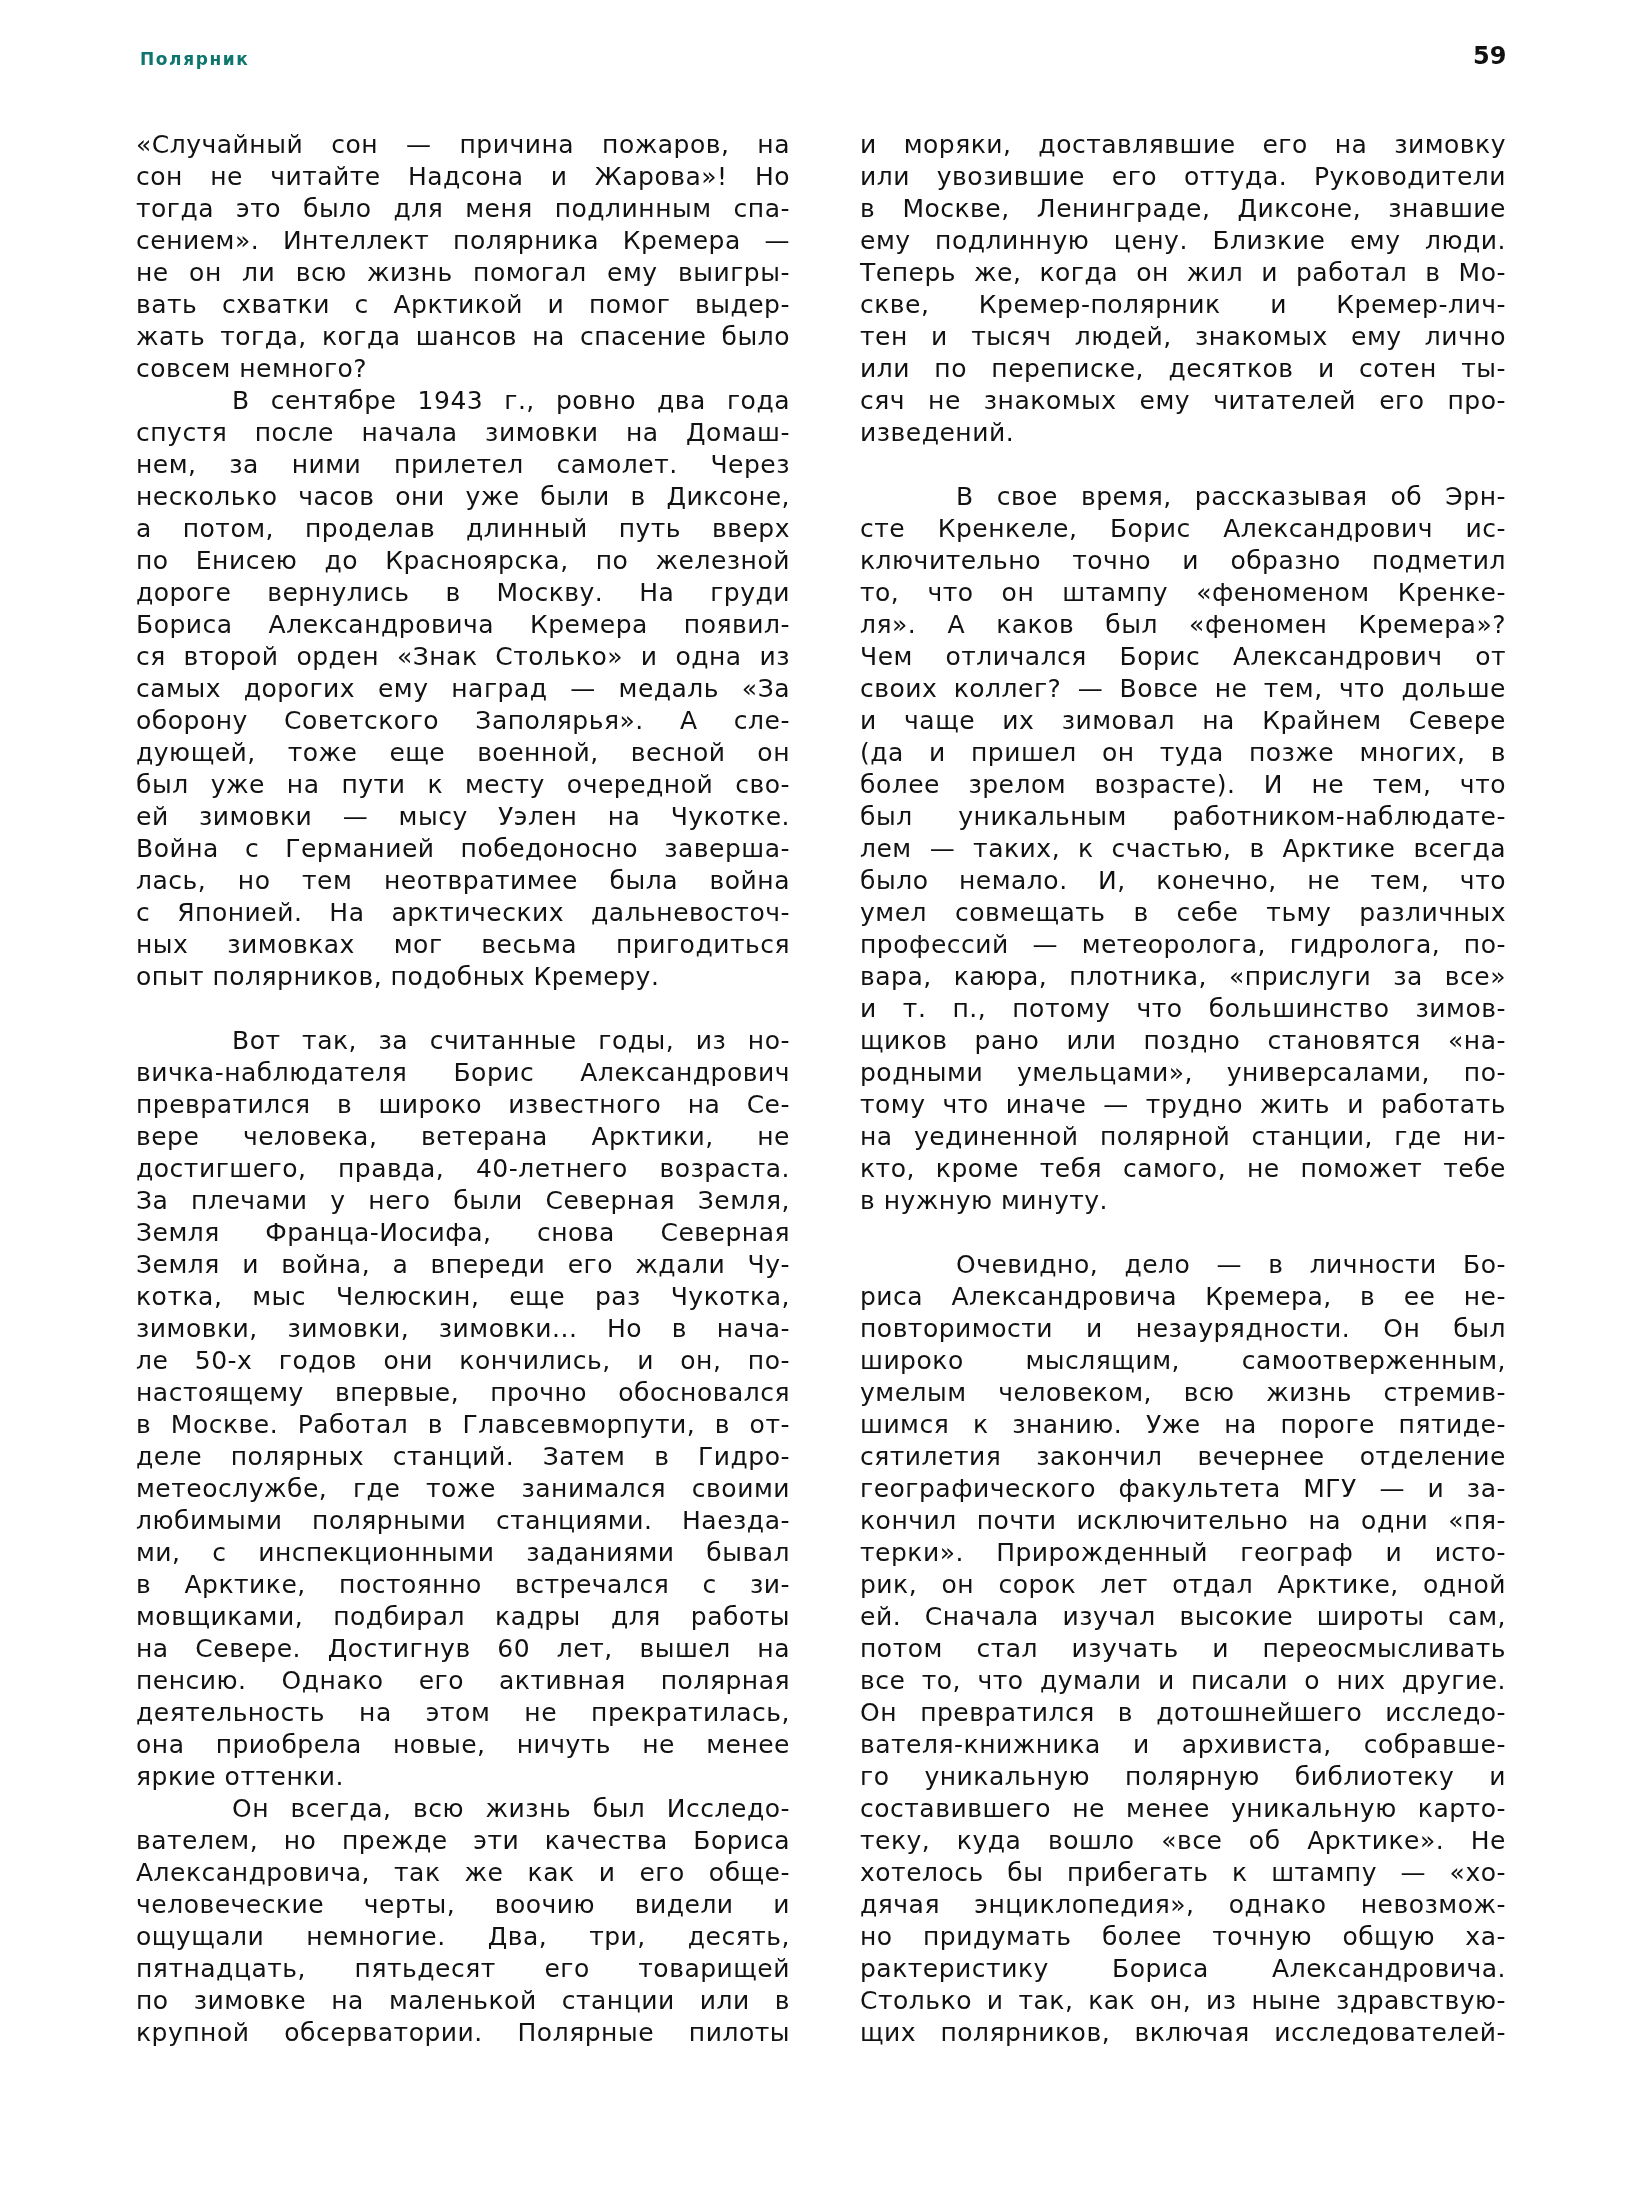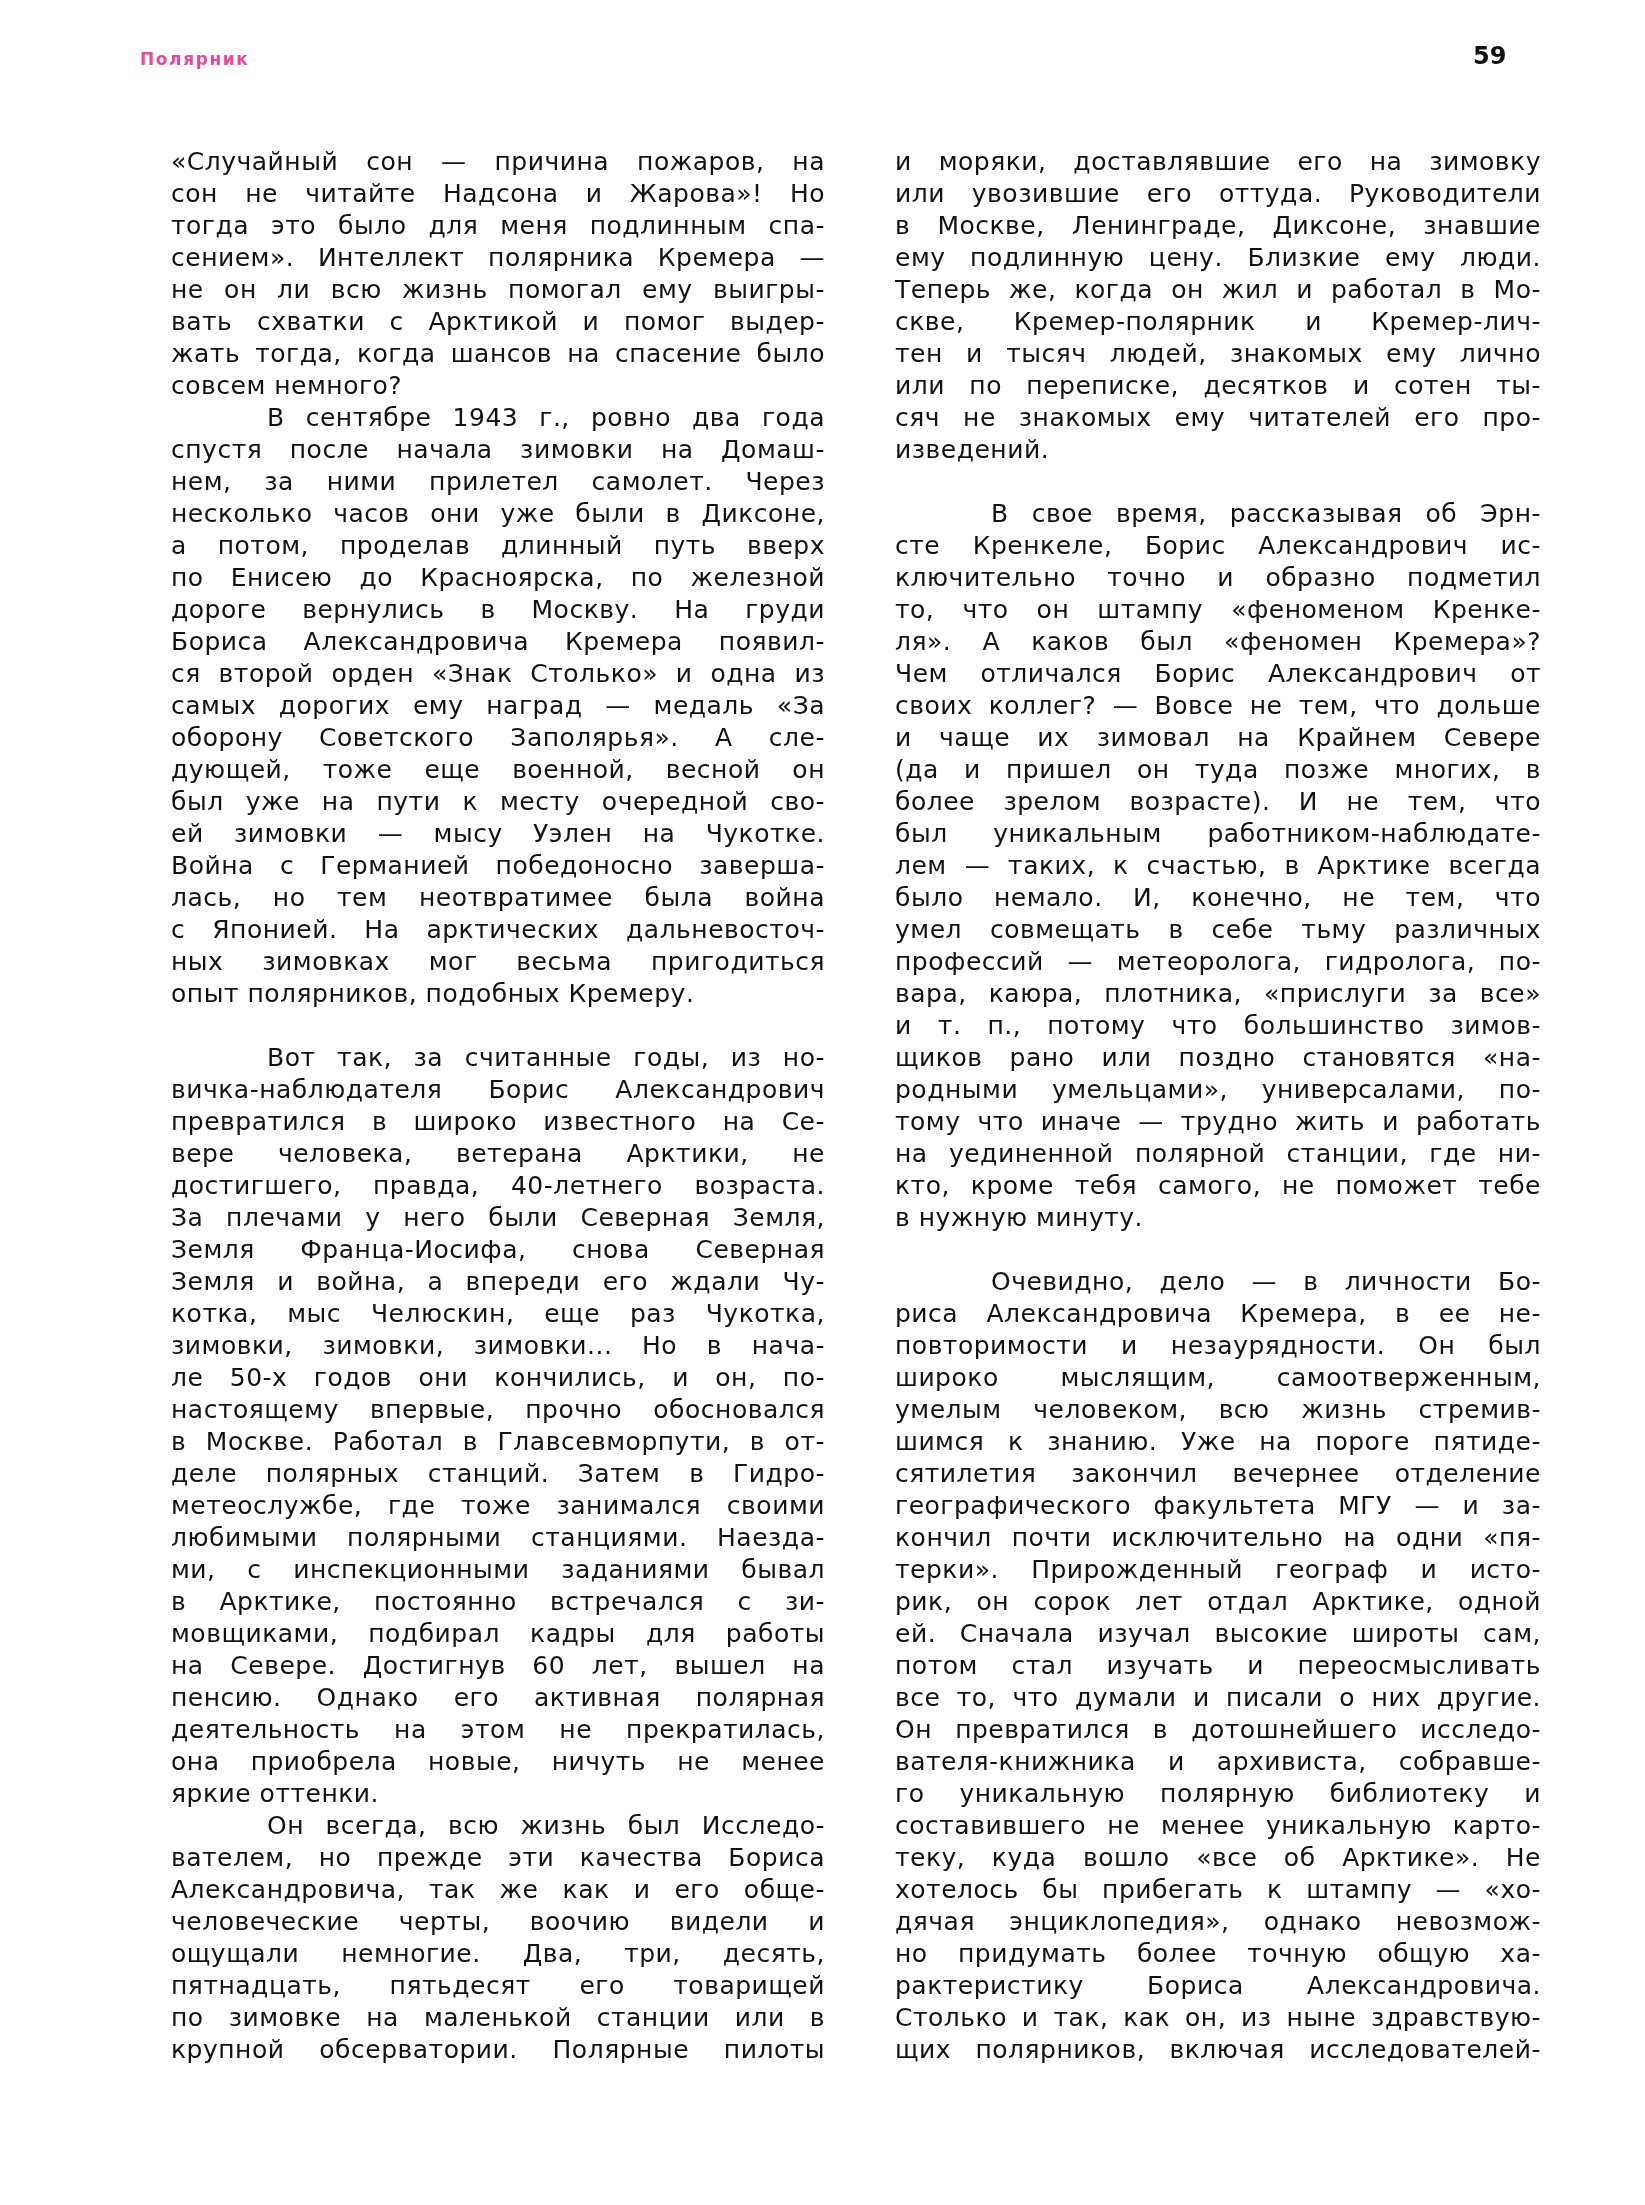--- a/index.html
+++ b/index.html
@@ -1,28 +1,28 @@
 <!DOCTYPE html>
 <html style="font-size:13px"><head>
 <meta charset="utf-8">
 <style>
   html, body { margin: 0; padding: 0; background: #ffffff; }
   body { width: 1645px; height: 2205px; position: relative; overflow: hidden; color: #111; }
   .running-head {
     position: absolute; left: 140px; top: 49px;
-    font-family: "DejaVu Sans", sans-serif; font-size: 17px; letter-spacing: 1.6px; font-weight: bold; color: #ec4899;
+    font-family: "DejaVu Sans", sans-serif; font-size: 17px; letter-spacing: 1.6px; font-weight: bold; color: #0f766e;
   }
   .page-number {
     position: absolute; left: 1473px; top: 42px;
     font-family: "DejaVu Sans", sans-serif; font-size: 24px; font-weight: bold; color: #111;
   }
   .column {
-    position: absolute; top: 146px;
+    position: absolute; top: 129px;
     font-family: "DejaVu Sans", sans-serif; font-size: 25px; line-height: 32px;
-    letter-spacing: 0.5px; color: #121212; margin-left: 35px;
+    letter-spacing: 0.5px; color: #121212;
   }
   .col-left { left: 136px; width: 654px; }
   .col-right { left: 860px; width: 646px; }
   .line {
     display: block; height: 32px; white-space: nowrap;
     text-align: justify; text-align-last: justify;
   }
   .line.last { text-align-last: left; }
   .line.indent { padding-left: 96px; }
   .gap { display: block; height: 32px; }

